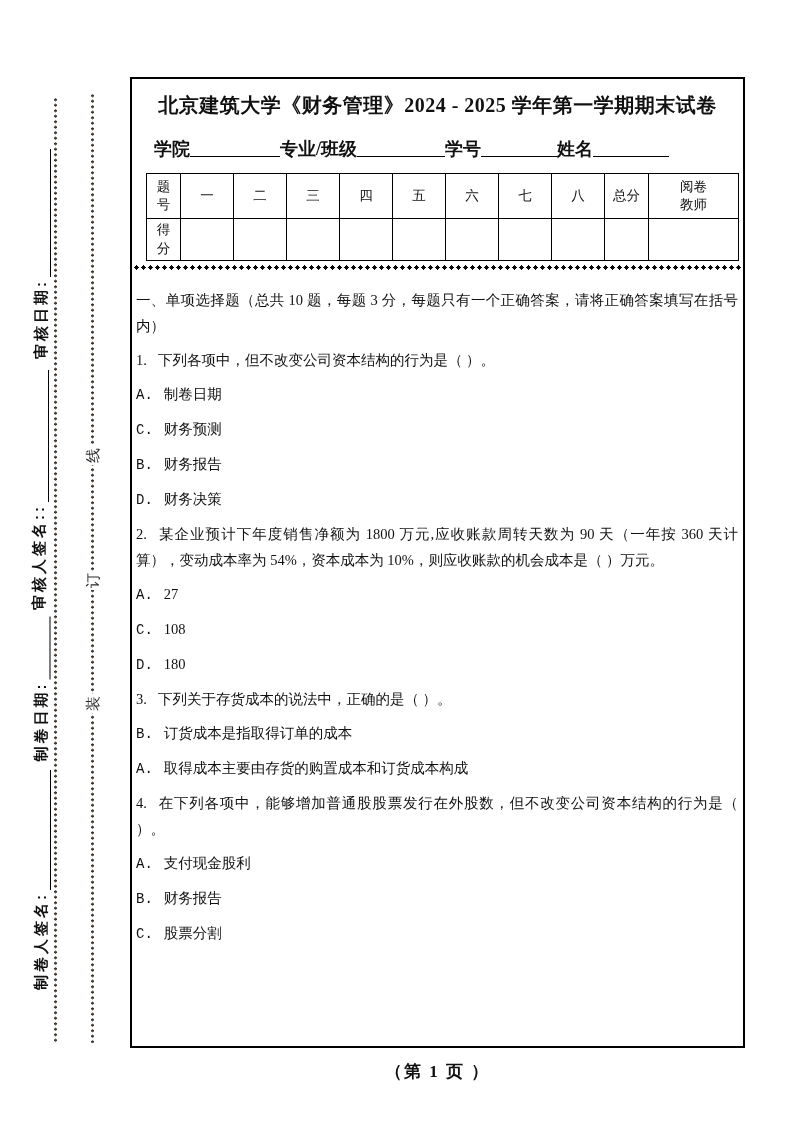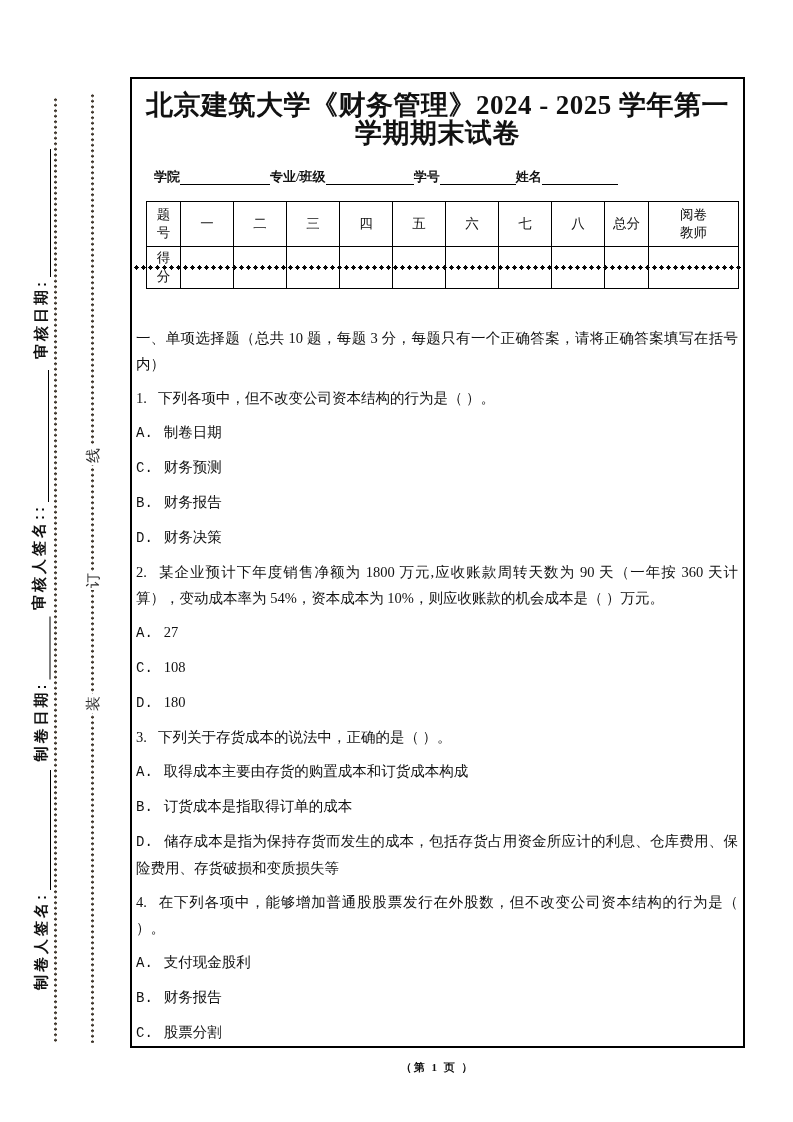--- a/index.html
+++ b/index.html
@@ -23,44 +23,44 @@
   .dotline-inner{left:54px;top:97px;height:946px;}
   .dotline-outer{left:91px;top:93px;height:950px;}
   .bchar{position:absolute;left:83px;width:19px;height:21px;line-height:21px;
          text-align:center;transform:rotate(-90deg);background:#fff;color:#2a2a2a;
          font-size:15px;font-family:"Liberation Sans","DejaVu Sans",sans-serif;}
   .bchar1{top:445px;} .bchar2{top:570px;} .bchar3{top:693px;}
 
   
   .box{position:absolute;left:130px;top:77px;width:615px;height:971px;
        border:2.5px solid #000;box-sizing:border-box;}
-  .title{margin:12px 6px 0;text-align:center;font-size:27px;font-weight:700;
+  .title{margin:12px 6px 0;text-align:center;font-size:20px;font-weight:700;
          line-height:28px;letter-spacing:.5px;}
-  .fields{margin:20px 0 0 22px;display:flex;align-items:flex-end;font-size:13px;
+  .fields{margin:20px 0 0 22px;display:flex;align-items:flex-end;font-size:18px;
           font-weight:600;height:18px;}
   .flabel{white-space:nowrap;line-height:16px;}
   .fline{display:inline-block;border-bottom:1.4px solid #000;height:15px;}
   .fl1{width:90px;} .fl2{width:88px;} .fl3{width:76px;} .fl4{width:76px;}
 
   table.score{margin:16px 0 0 14px;border-collapse:collapse;table-layout:fixed;}
   table.score td{border:1.6px solid #000;text-align:center;vertical-align:middle;
                  font-size:13.5px;line-height:1.35;white-space:pre-line;padding:0;}
   tr.hrow{height:45px;} tr.vrow{height:42px;}
 
   .sep{position:absolute;left:1px;right:1px;top:186px;height:5px;
        background-image:radial-gradient(circle 2.2px,#070707 97%,transparent 100%);
        background-size:7px 5px;background-repeat:repeat-x;background-position:left center;}
 
-  .bodytext{margin:36px 5px 0 4px;text-align:justify;font-size:14.5px;line-height:26px;}
+  .bodytext{margin:26px 5px 0 4px;text-align:justify;font-size:14.5px;line-height:26px;}
   .bodytext p{margin:0 0 8px;}
   .qnum,.letter{display:inline-block;margin-right:11px;}
   .letter{font-family:"Liberation Mono","DejaVu Sans Mono",monospace;font-size:14px;}
 
   .footer{position:absolute;left:130px;top:1060px;width:615px;text-align:center;
-          font-size:11px;font-weight:700;letter-spacing:2px;}
+          font-size:17px;font-weight:700;letter-spacing:2px;}
 </style>
 </head>
 <body>
 
 <div class="page">
 
   <div class="dotline dotline-inner"></div>
   <div class="dotline dotline-outer"></div>
   <span class="bchar bchar1">线</span>
   <span class="bchar bchar2">订</span>
@@ -153,23 +153,22 @@
           <p><span class="qnum">1.</span><span>下列各项中，但不改变公司资本结构的行为是（  ）。</span></p>
           <p><span class="letter">A.</span><span>制卷日期</span></p>
           <p><span class="letter">C.</span><span>财务预测</span></p>
           <p><span class="letter">B.</span><span>财务报告</span></p>
           <p><span class="letter">D.</span><span>财务决策</span></p>
           <p><span class="qnum">2.</span><span>某企业预计下年度销售净额为 1800 万元,应收账款周转天数为 90 天（一年按 360 天计算），变动成本率为 54%，资本成本为 10%，则应收账款的机会成本是（  ）万元。</span></p>
           <p><span class="letter">A.</span><span>27</span></p>
           <p><span class="letter">C.</span><span>108</span></p>
           <p><span class="letter">D.</span><span>180</span></p>
           <p><span class="qnum">3.</span><span>下列关于存货成本的说法中，正确的是（  ）。</span></p>
+          <p><span class="letter">B.</span><span>订货成本是指取得订单的成本</span></p>
           <p><span class="letter">A.</span><span>取得成本主要由存货的购置成本和订货成本构成</span></p>
-          <p><span class="letter">B.</span><span>订货成本是指取得订单的成本</span></p>
-          <p><span class="letter">D.</span><span>储存成本是指为保持存货而发生的成本，包括存货占用资金所应计的利息、仓库费用、保险费用、存货破损和变质损失等</span></p>
           <p><span class="qnum">4.</span><span>在下列各项中，能够增加普通股股票发行在外股数，但不改变公司资本结构的行为是（  ）。</span></p>
           <p><span class="letter">A.</span><span>支付现金股利</span></p>
           <p><span class="letter">B.</span><span>财务报告</span></p>
           <p><span class="letter">C.</span><span>股票分割</span></p>
         </div>
     </div>
 
   </div>
 
   <div class="footer">（第 1 页 ）</div>

